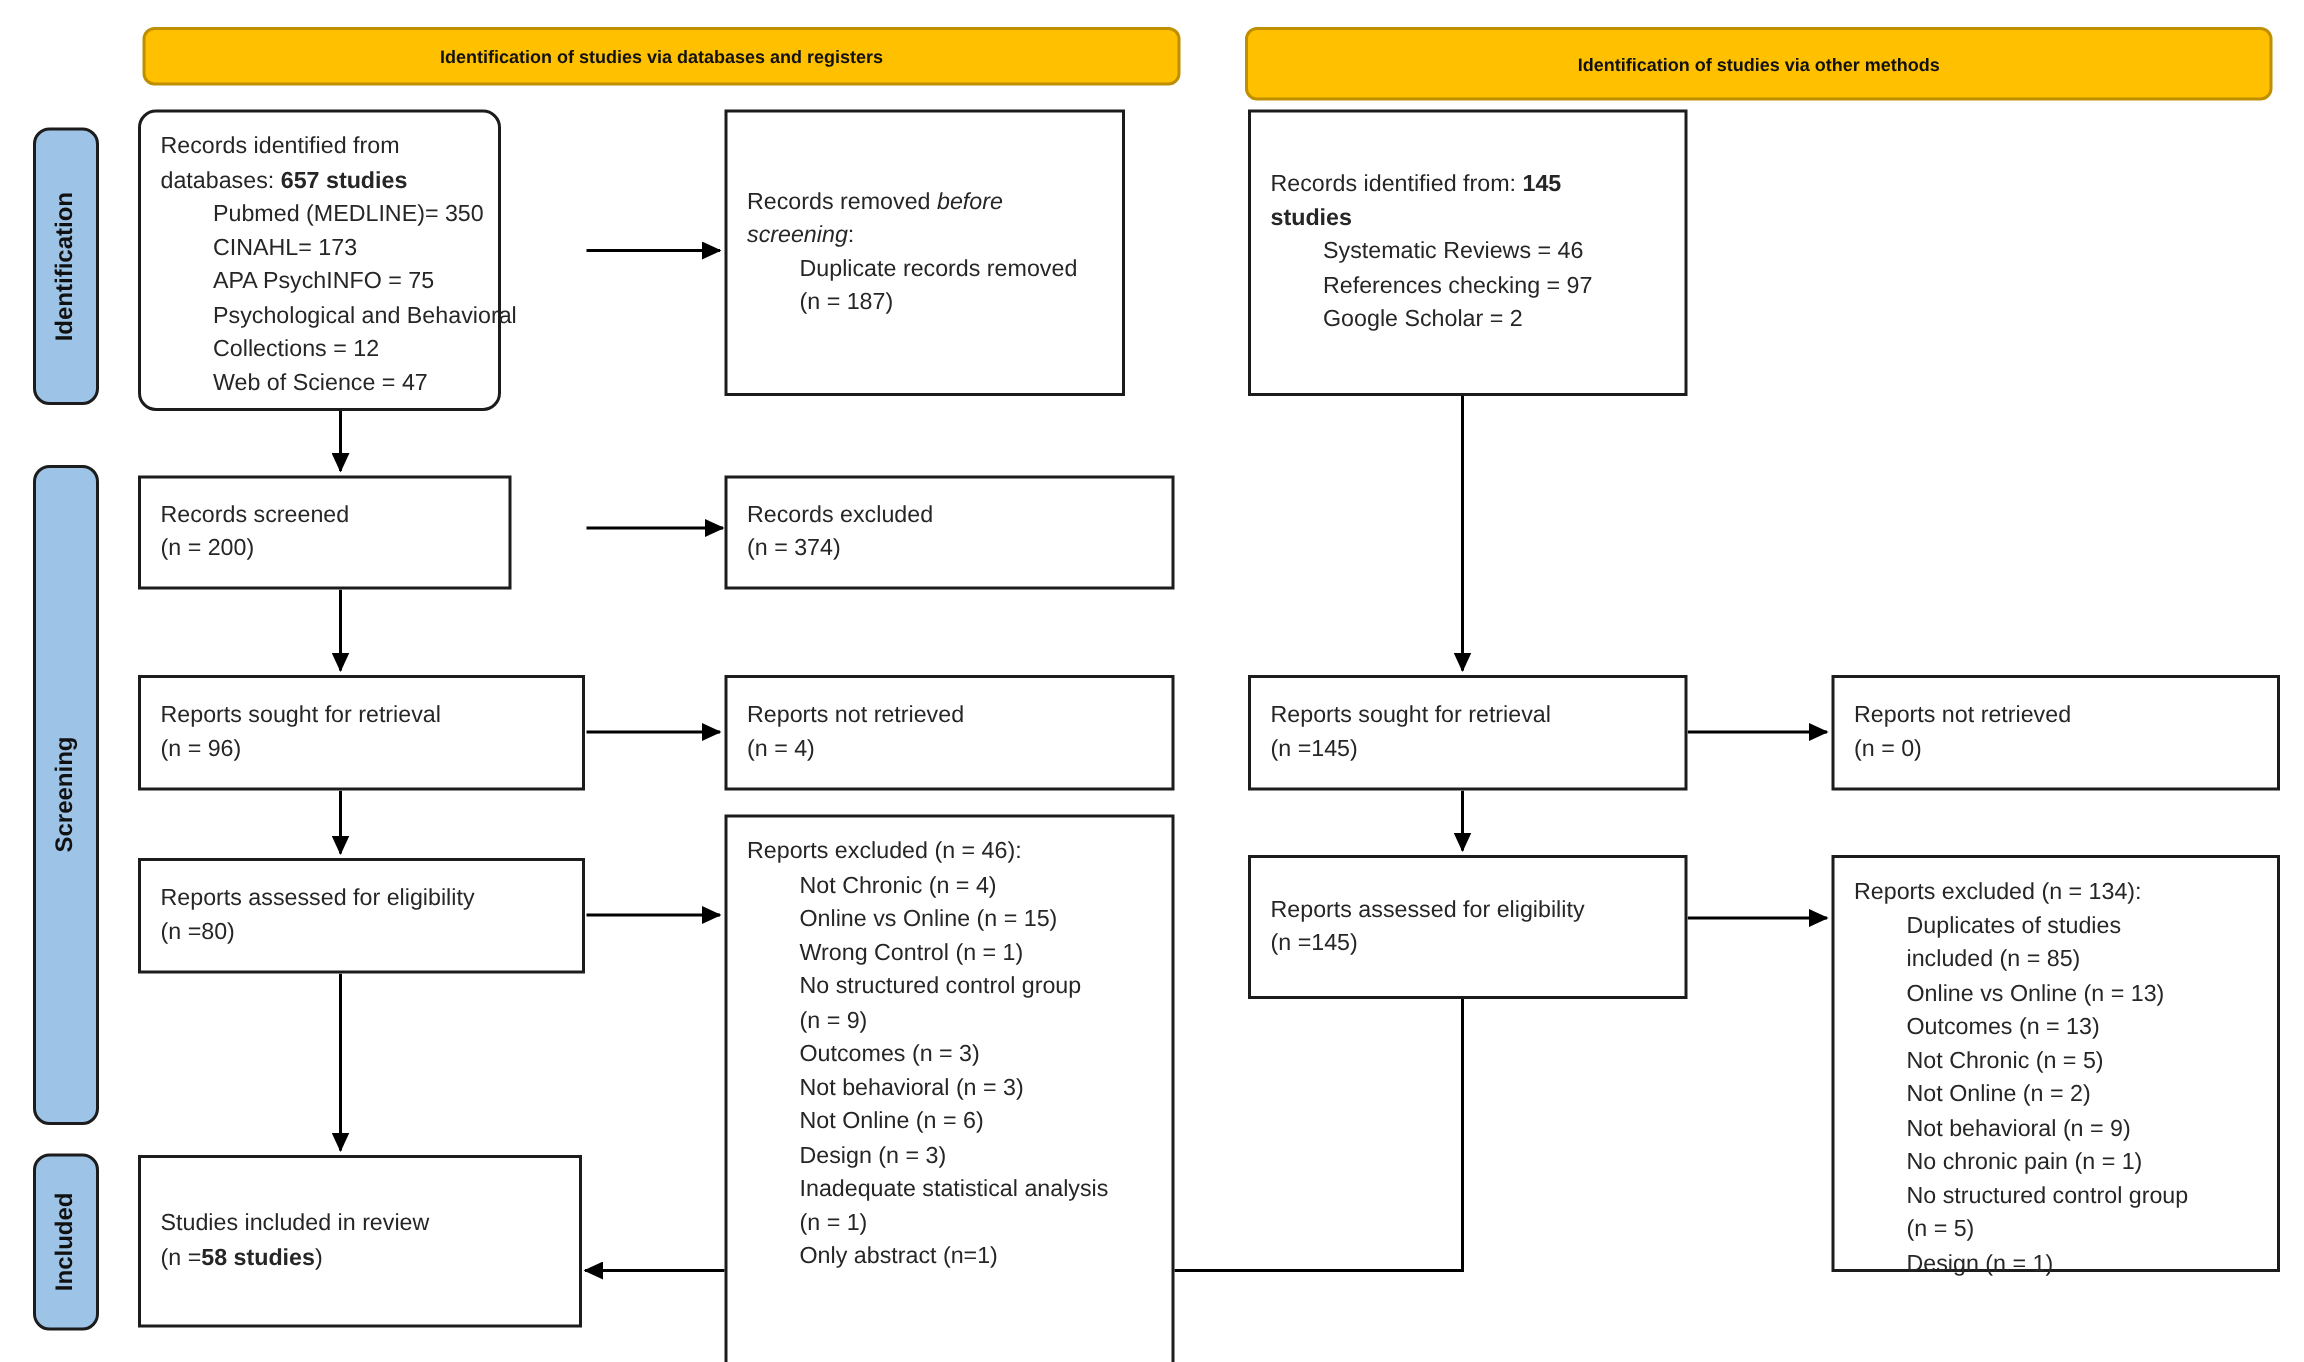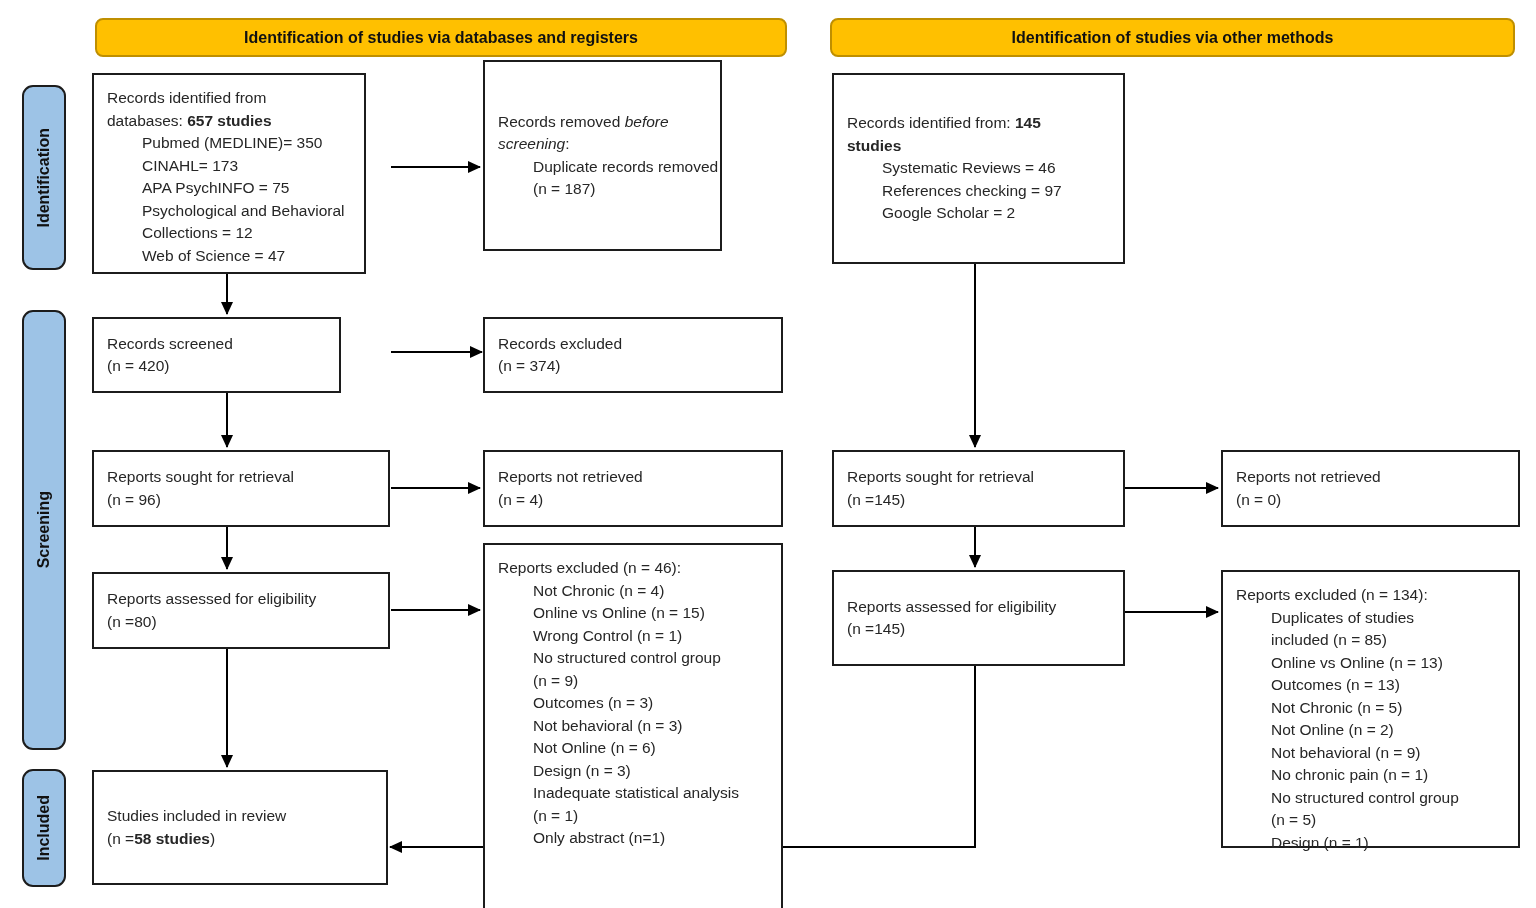--- a/index.html
+++ b/index.html
@@ -8,21 +8,21 @@
     font-family:"Liberation Sans","DejaVu Sans",sans-serif; color:#262626;
     overflow:hidden;
   }
   .arrows { position:absolute; left:0; top:0; pointer-events:none; }
   .conn { stroke:#000; stroke-width:2; fill:none; marker-end:url(#ah); }
 
   .banner {
     position:absolute; box-sizing:border-box;
     border:2px solid #0f172a; border-radius:8px;
     display:flex; align-items:center; justify-content:center;
-    font-weight:bold; font-size:16px; color:#111;
+    font-weight:bold; font-size:12px; color:#111;
   }
   .stage {
     position:absolute; box-sizing:border-box;
     border:2px solid #1c1c1c; border-radius:11px;
     display:flex; align-items:center; justify-content:center;
     font-weight:bold; font-size:16px; color:#111;
   }
   .stage span { writing-mode:vertical-rl; transform:rotate(180deg); white-space:nowrap; }
 
   .box {
@@ -57,50 +57,50 @@
     <path class="conn" d="M975,264 V447"></path>
     <path class="conn" d="M1125,488 H1218"></path>
     <path class="conn" d="M975,527 V567"></path>
     <path class="conn" d="M1125,612 H1218"></path>
     <path class="conn" d="M975,666 V847 H390"></path>
   </svg>
 
   <div class="banner" style="left: 95px; top: 18px; width: 692px; height: 39px; background: rgb(255, 192, 0); border-color: rgb(191, 143, 0);">
     <span>Identification of studies via databases and registers</span>
   </div>
-  <div class="banner" style="left: 830px; top: 18px; width: 685px; height: 39px; background: rgb(255, 192, 0); border-color: rgb(191, 143, 0);">
+  <div class="banner" style="left: 830px; top: 18px; width: 685px; height: 49px; background: rgb(255, 192, 0); border-color: rgb(191, 143, 0);">
     <span>Identification of studies via other methods</span>
   </div>
 
   <div class="stage" style="left: 22px; top: 85px; width: 44px; height: 185px; background: rgb(157, 195, 230);">
     <span>Identification</span>
   </div>
   <div class="stage" style="left: 22px; top: 310px; width: 44px; height: 440px; background: rgb(157, 195, 230);">
     <span>Screening</span>
   </div>
   <div class="stage" style="left: 22px; top: 769px; width: 44px; height: 118px; background: rgb(157, 195, 230);">
     <span>Included</span>
   </div>
 
-  <div class="box" style="left:92px; top:73px; width:274px; height:201px;">
+  <div class="box" style="left:92px; top:73px; width:242px; height:201px;border-radius:12px;">
     <div class="pad">
       <div class="line">Records identified from</div>
       <div class="line"><span>databases: </span><b>657 studies</b></div>
       <div class="indented">
           <div class="line">Pubmed (MEDLINE)= 350</div>
           <div class="line">CINAHL= 173</div>
           <div class="line">APA PsychINFO = 75</div>
           <div class="line">Psychological and Behavioral</div>
           <div class="line">Collections = 12</div>
           <div class="line">Web of Science = 47</div>
         </div>
     </div>
   </div>
 
-  <div class="box" style="left:483px; top:60px; width:239px; height:191px;">
+  <div class="box" style="left:483px; top:73px; width:267px; height:191px;">
     <div class="center-v">
       <div class="line"><span>Records removed </span><i>before</i></div>
       <div class="line"><i>screening</i><span>:</span></div>
       <div class="indented">
           <div class="line">Duplicate records removed</div>
           <div class="line">(n = 187)</div>
         </div>
     </div>
   </div>
 
@@ -112,21 +112,21 @@
           <div class="line">Systematic Reviews = 46</div>
           <div class="line">References checking = 97</div>
           <div class="line">Google Scholar = 2</div>
         </div>
     </div>
   </div>
 
   <div class="box" style="left:92px; top:317px; width:249px; height:76px;">
     <div class="center-v">
       <div class="line">Records screened</div>
-      <div class="line">(n = 420)</div>
+      <div class="line">(n = 200)</div>
     </div>
   </div>
   <div class="box" style="left:483px; top:317px; width:300px; height:76px;">
     <div class="center-v">
       <div class="line">Records excluded</div>
       <div class="line">(n = 374)</div>
     </div>
   </div>
 
   <div class="box" style="left:92px; top:450px; width:298px; height:77px;">

